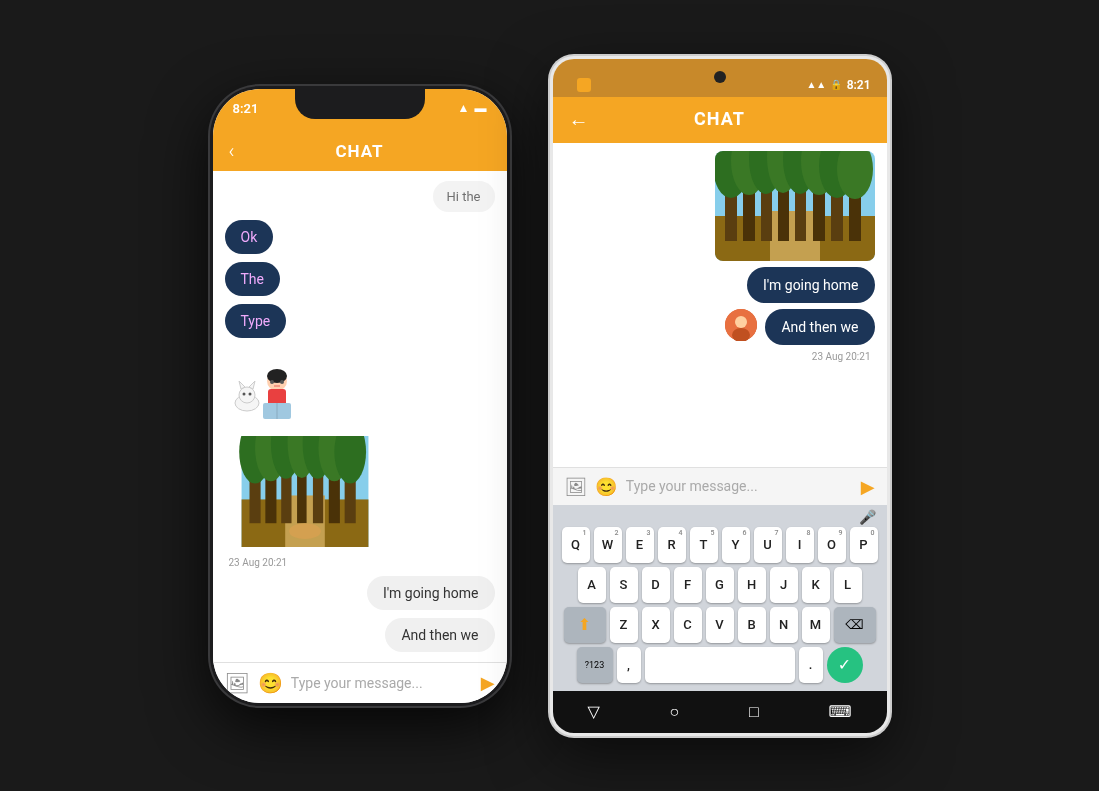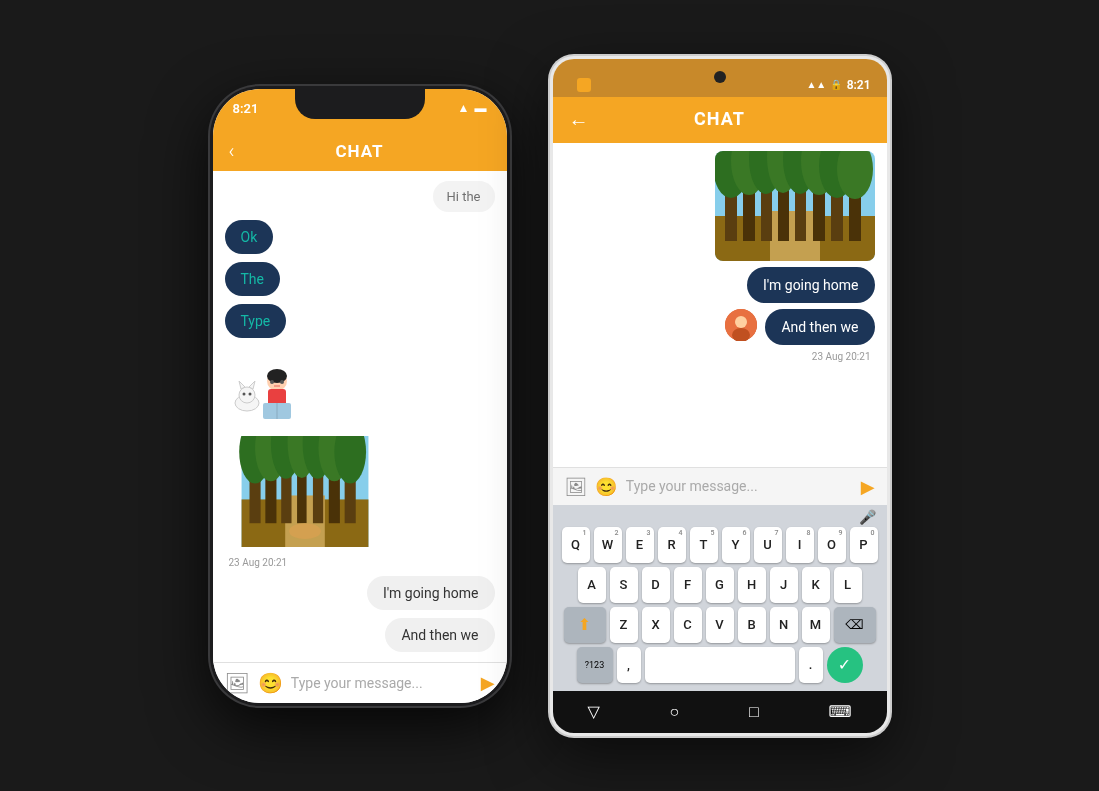--- a/index.html
+++ b/index.html
@@ -109,21 +109,21 @@
       background: white;
       overflow-y: auto;
       padding: 10px 12px;
       display: flex;
       flex-direction: column;
       gap: 8px;
     }
 
     .ios-msg-received {
       background: #1c3557;
-      color: #14b8a6;
+      color: #f0abfc;
       padding: 9px 16px;
       border-radius: 18px;
       font-size: 14px;
       max-width: 70%;
       align-self: flex-start;
     }
 
     .ios-sticker {
       align-self: flex-start;
       width: 80px;

